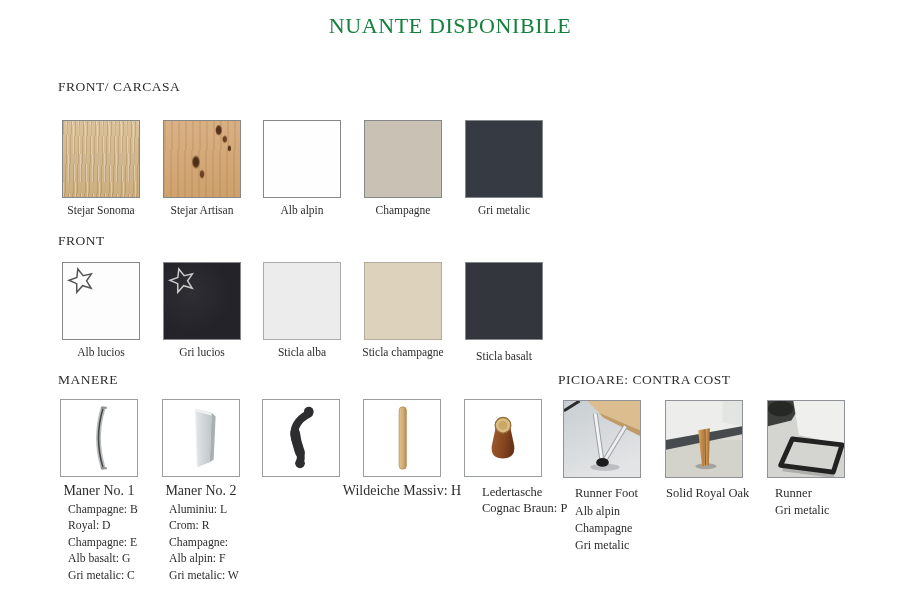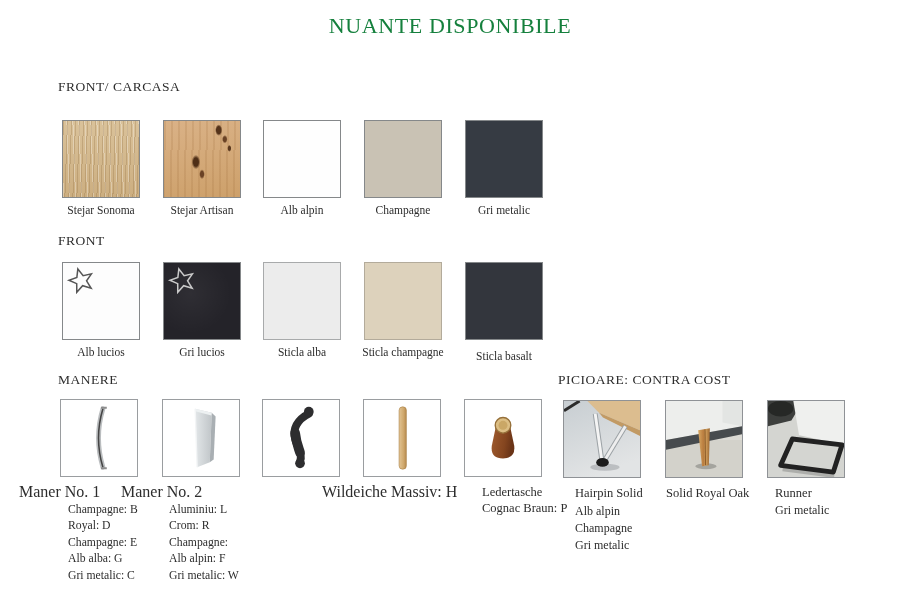--- a/index.html
+++ b/index.html
@@ -11,21 +11,21 @@
     position:absolute; top:13px; left:0; width:900px; text-align:center;
     font-size:22px; letter-spacing:0.6px;
   }
   .sec-header { position:absolute; font-size:13.5px; letter-spacing:0.5px; }
   .cell { position:absolute; width:78px; }
   .sw { width:78px; height:78px; box-sizing:border-box; border:1px solid #85888a; position:relative; overflow:hidden; }
   .sw-label { position:absolute; top:84px; left:-31px; width:140px; text-align:center; font-size:11.5px; white-space:nowrap; }
   .box { width:78px; height:78px; box-sizing:border-box; border:1px solid #9a9da0; background:#ffffff;
          display:flex; align-items:center; justify-content:center; }
   .photo { width:78px; height:78px; box-sizing:border-box; border:1px solid #8f9296; background:#d7d9d9; }
-  .item-label { position:absolute; top:84px; left:-41px; width:160px; font-size:16px; white-space:nowrap; }
+  .item-label { position:absolute; top:84px; left:-41px; width:160px; text-align:center; font-size:14px; white-space:nowrap; }
   .item-label-left { position:absolute; top:85px; left:0; width:130px; font-size:12.5px; line-height:16px;margin-left:18px; }
   .opts { position:absolute; top:103px; font-size:11.7px; line-height:16.4px; white-space:nowrap; }
   .p-label { position:absolute; top:86px; font-size:12.5px; white-space:nowrap; }
   .p-opts { position:absolute; font-size:12px; line-height:17px; white-space:nowrap; }
   .star { position:absolute; top:3px; left:4px; transform:rotate(-16deg); }
 
   
   .sw-sonoma {
     background:
       repeating-linear-gradient(92deg, rgba(146,112,68,0.30) 0 1px, rgba(0,0,0,0) 1px 4px),
@@ -113,21 +113,21 @@
       <path d="M43 9 Q34 39 43 69" fill="none" stroke="#babdbf" stroke-width="5" stroke-linecap="round"></path>
       <path d="M43 9 Q34 39 43 69" fill="none" stroke="#454545" stroke-width="1.6"></path>
       <path d="M41 8 L47 8 M41 70 L47 70" stroke="#8d8d8d" stroke-width="2"></path>
     </svg>
   </div>
   <div class="item-label">Maner No. 1</div>
   <div class="opts" style="left:8px">
     <div>Champagne: B</div>
     <div>Royal: D</div>
     <div>Champagne: E</div>
-    <div>Alb alba: G</div>
+    <div>Alb basalt: G</div>
     <div>Gri metalic: C</div>
   </div>
 </div>
 
 <div class="cell" style="left:162px;top:399px">
   <div class="box">
     <svg width="76" height="76" viewBox="0 0 78 78">
       <defs>
         <linearGradient id="m2f" x1="0" y1="0" x2="1" y2="0">
           <stop offset="0" stop-color="#e3e7e9"></stop>
@@ -214,21 +214,21 @@
       <polygon points="36,12 78,30 78,36 40,17" fill="#c29a64"></polygon>
       <line x1="0" y1="10" x2="16" y2="0" stroke="#2b2b2b" stroke-width="3"></line>
       <ellipse cx="42" cy="68" rx="15" ry="3.5" fill="rgba(75,80,86,0.25)"></ellipse>
       <line x1="32" y1="13" x2="39" y2="62" stroke="#9aa0a4" stroke-width="5"></line>
       <line x1="63" y1="26" x2="41" y2="62" stroke="#9aa0a4" stroke-width="5"></line>
       <line x1="32" y1="13" x2="39" y2="62" stroke="#f4f4f4" stroke-width="3"></line>
       <line x1="63" y1="26" x2="41" y2="62" stroke="#eeeeee" stroke-width="3"></line>
       <ellipse cx="39.5" cy="63" rx="6.5" ry="4.5" fill="#1b1b1b"></ellipse>
     </svg>
   </div>
-  <div class="p-label" style="left:12px">Hairpin Solid</div>
+  <div class="p-label" style="left:12px">Runner Foot</div>
   <div class="p-opts" style="left:12px;top:103px">
     <div>Alb alpin</div>
     <div>Champagne</div>
     <div>Gri metalic</div>
   </div>
 </div>
 
 <div class="cell" style="left:665px;top:400px">
   <div class="photo">
     <svg width="76" height="76" viewBox="0 0 78 78">

